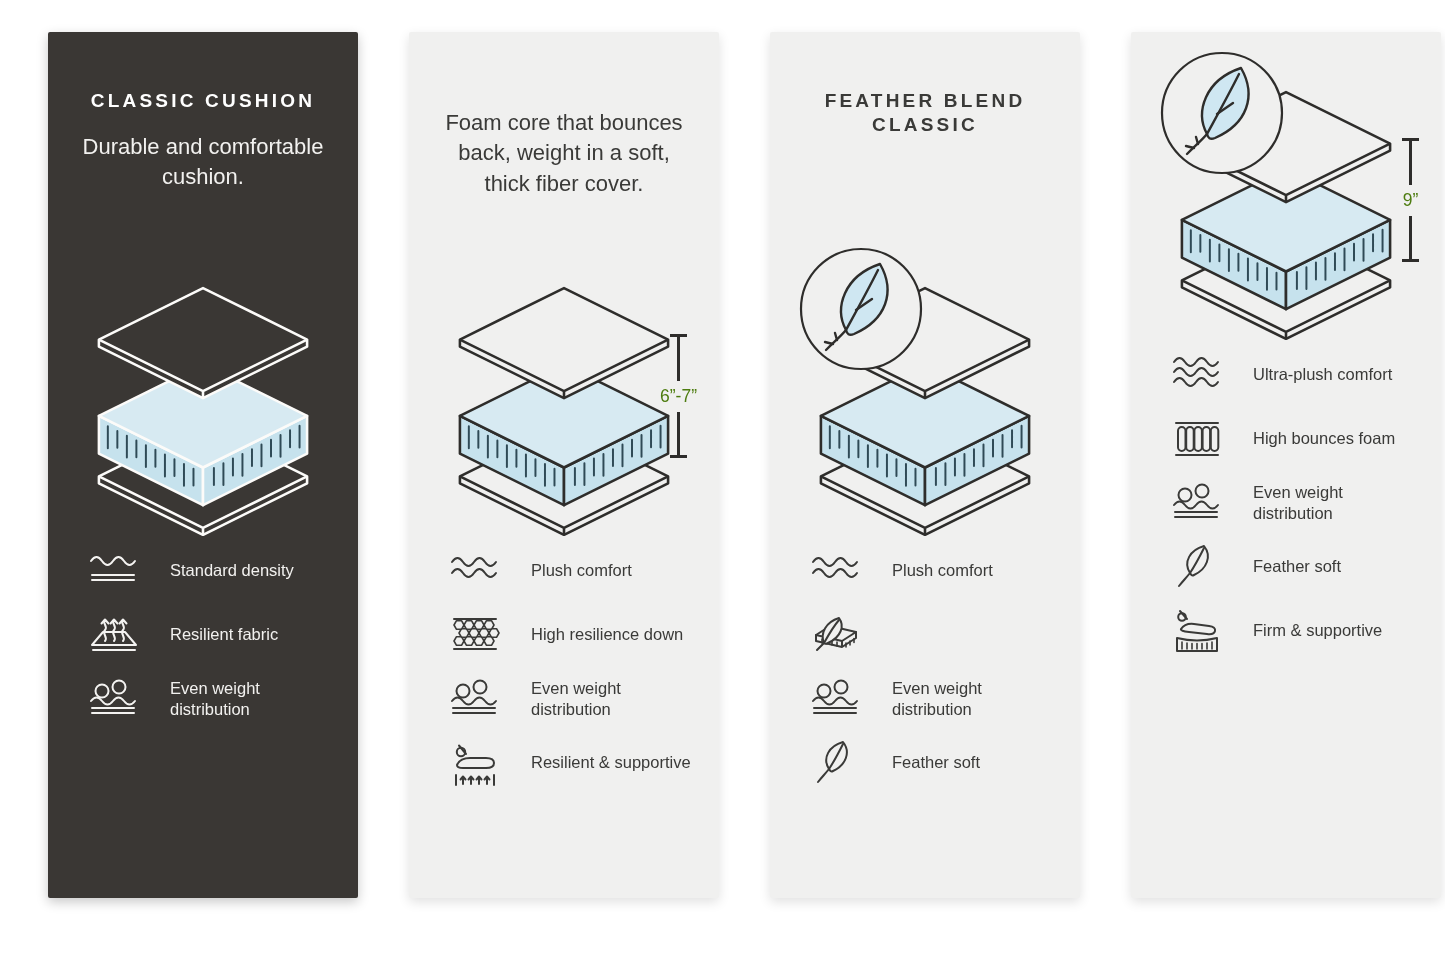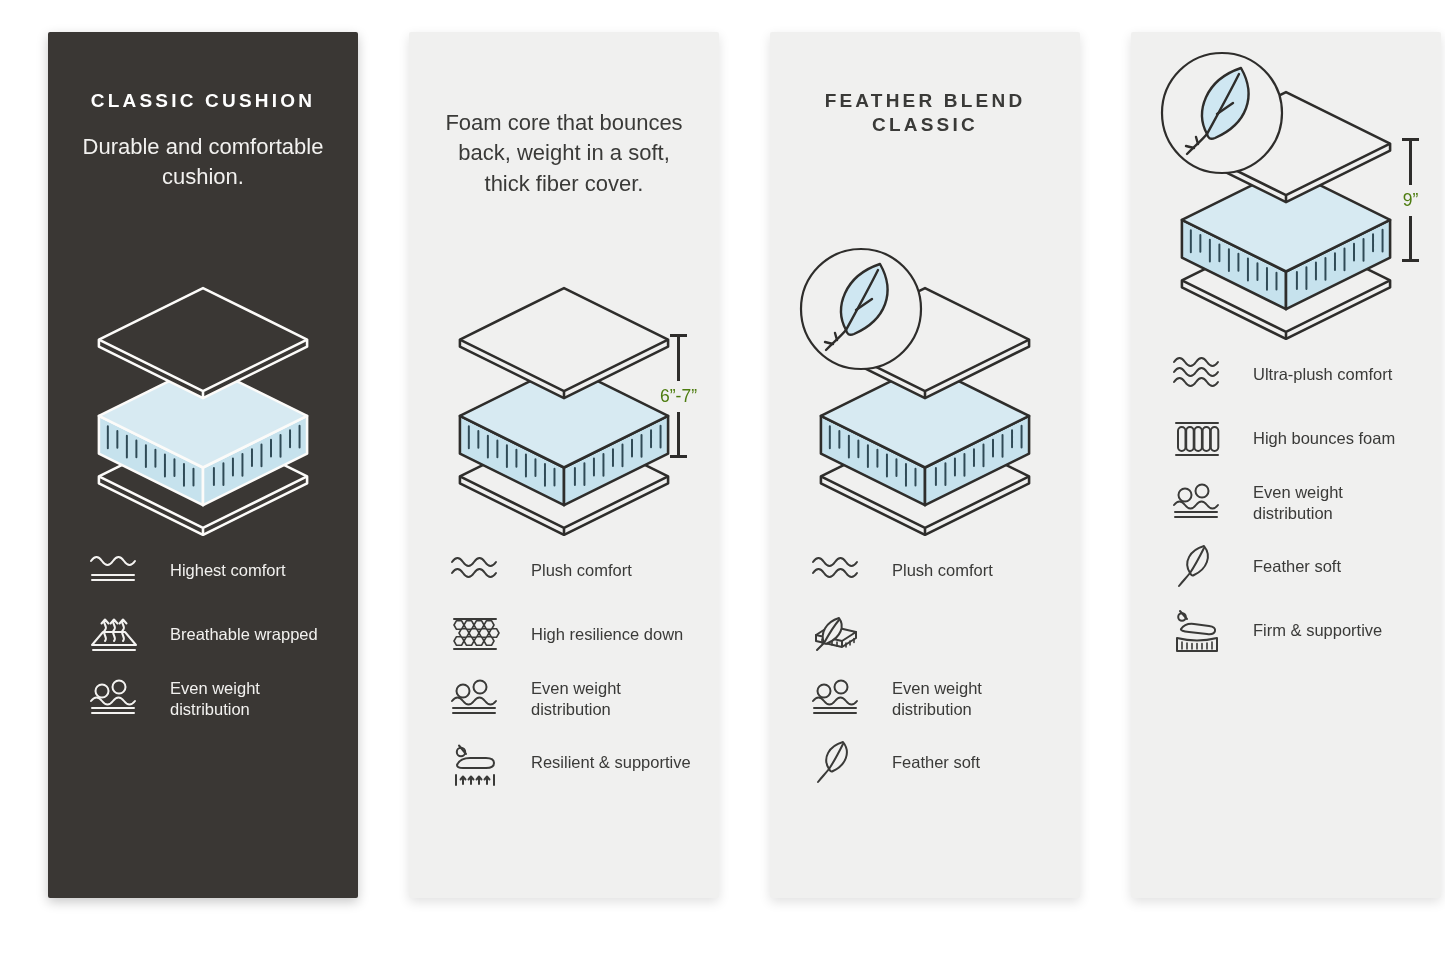--- a/index.html
+++ b/index.html
@@ -61,36 +61,36 @@
         </div>
     </div>
     <ul class="features">
       <li class="feature">
         <span class="icon">
             <svg viewBox="0 0 52 46" width="52" height="46" fill="none" stroke="currentColor" stroke-width="2" stroke-linecap="round" stroke-linejoin="round" aria-hidden="true">
               <path d="M3,13 q5.5,-8 11,0 t11,0 t11,0 t11,0"></path>
               <path d="M4,27 H46 M4,32 H46"></path>
             </svg>
           </span>
-        <span class="flabel">Highest comfort</span>
+        <span class="flabel">Standard density</span>
       </li>
       <li class="feature">
         <span class="icon">
             <svg viewBox="0 0 52 46" width="52" height="46" fill="none" stroke="currentColor" stroke-width="2" stroke-linecap="round" stroke-linejoin="round" aria-hidden="true">
               <path d="M4,33 L15,20 H37 L48,33 Z"></path>
               <path d="M5,38 H47"></path>
               <path d="M17,29 c3.5,-4 -3.5,-7 0,-11 c3.5,-4 -3.5,-7 0,-10"></path>
               <path d="M13.5,11.5 L17,7.5 L20.5,11.5"></path>
               <path d="M26,29 c3.5,-4 -3.5,-7 0,-11 c3.5,-4 -3.5,-7 0,-10"></path>
               <path d="M22.5,11.5 L26,7.5 L29.5,11.5"></path>
               <path d="M35,29 c3.5,-4 -3.5,-7 0,-11 c3.5,-4 -3.5,-7 0,-10"></path>
               <path d="M31.5,11.5 L35,7.5 L38.5,11.5"></path>
             </svg>
           </span>
-        <span class="flabel">Breathable wrapped</span>
+        <span class="flabel">Resilient fabric</span>
       </li>
       <li class="feature">
         <span class="icon">
             <svg viewBox="0 0 52 46" width="52" height="46" fill="none" stroke="currentColor" stroke-width="2" stroke-linecap="round" stroke-linejoin="round" aria-hidden="true">
               <circle cx="14" cy="15" r="6.5"></circle>
               <circle cx="31" cy="11" r="6.5"></circle>
               <path d="M3,25 q5.5,-7 11,0 t11,0 t11,0 t11,0"></path>
               <path d="M4,32 H46 M4,37 H46"></path>
             </svg>
           </span>

